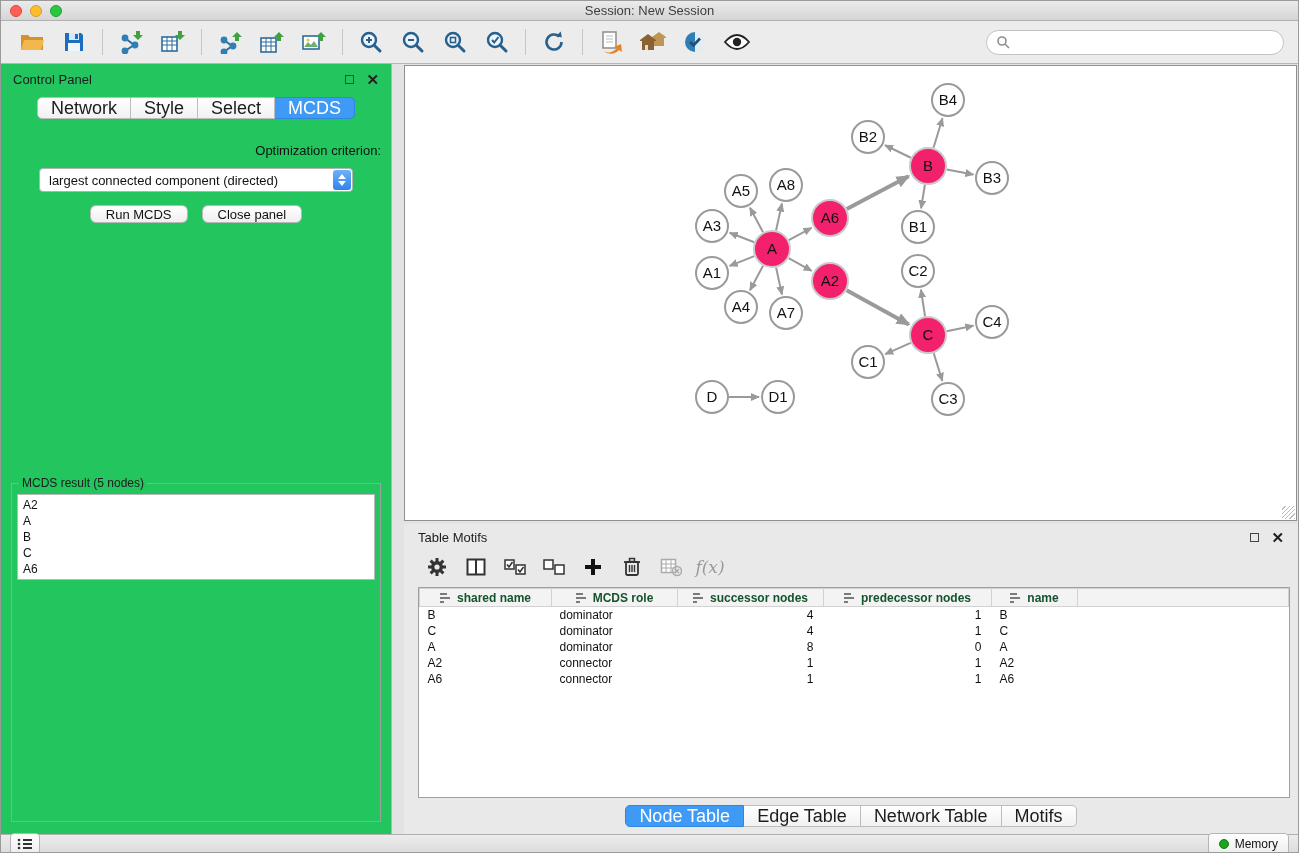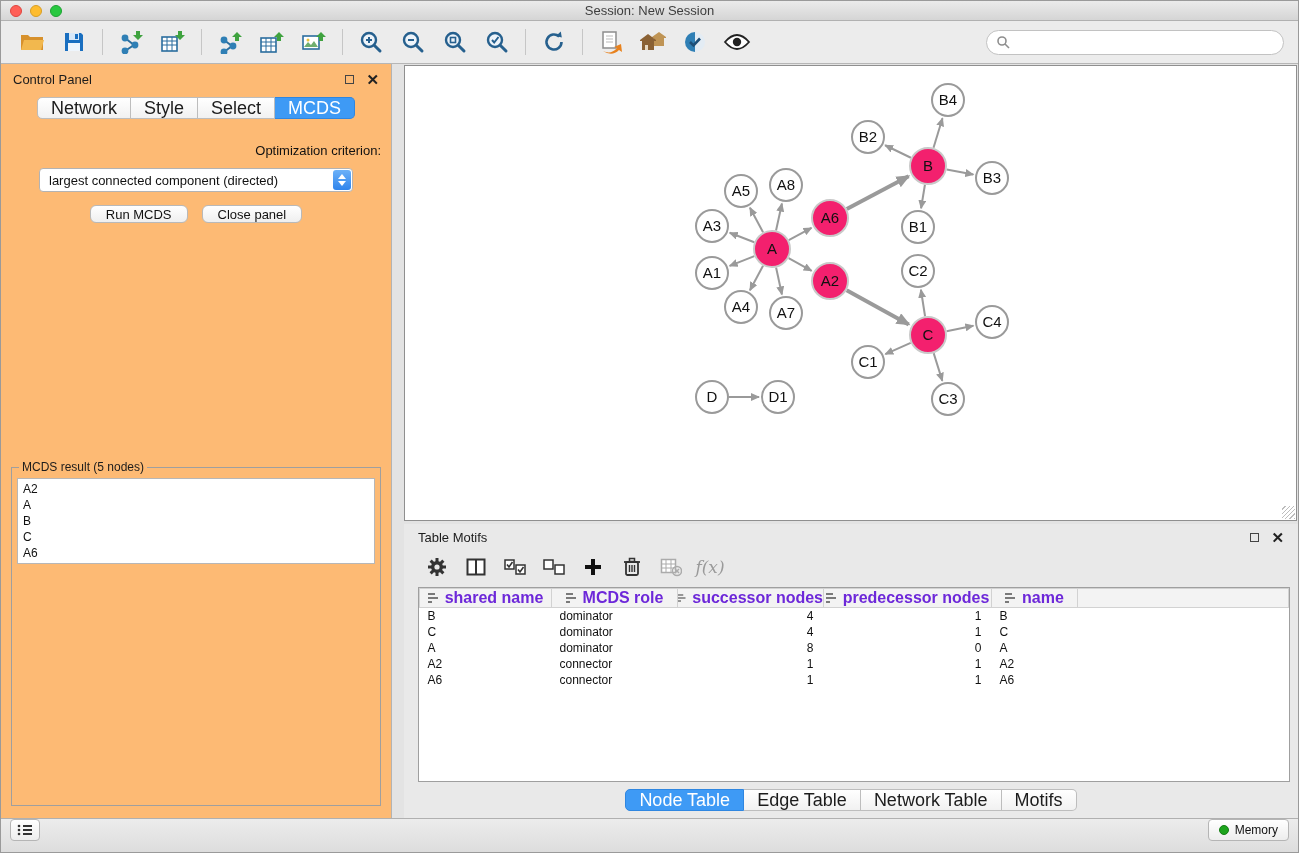--- a/index.html
+++ b/index.html
@@ -18,21 +18,21 @@
 
   
   .toolbar { height:43px; flex:none; display:flex; align-items:center; padding:0 10px; background:#ececec; border-bottom:1px solid #b6b6b6; }
   .tb-btn { width:42px; height:38px; background:transparent; border:none; display:flex; align-items:center; justify-content:center; cursor:pointer; }
   .tb-sep { width:1px; height:26px; background:#c6c6c6; margin:0 7px; flex:none; }
   .search-box { margin-left:auto; margin-right:4px; width:298px; height:25px; background:#fff; border:1px solid #c2c2c2; border-radius:13px; display:flex; align-items:center; padding:0 9px; gap:5px; }
   .search-box input { border:none; outline:none; flex:1; font-size:13px; background:transparent; font-family:"Liberation Sans",sans-serif; }
 
   
   .main { flex:1; display:flex; min-height:0; background:#e3e3e3; }
-  .control-panel { width:391px; flex:none; background:#fdba74; border-right:1px solid #b3b3b3; display:flex; flex-direction:column; padding:6px 10px 12px 10px; }
+  .control-panel { width:391px; flex:none; background:#22c55e; border-right:1px solid #b3b3b3; display:flex; flex-direction:column; padding:6px 10px 12px 10px; }
   .panel-header { display:flex; align-items:center; font-size:13px; color:#1c1c1c; padding:2px 2px 4px 2px; }
   .panel-header .spacer { flex:1; }
   .float-ic { width:9px; height:9px; border:1.5px solid #444; display:inline-block; margin-right:12px; cursor:pointer; }
   .close-x { font-size:15px; font-weight:bold; color:#222; cursor:pointer; line-height:1; }
 
   .tabs-row { display:flex; justify-content:center; margin:6px 0 2px 0; }
   .tab { font-size:18px; height:22px; line-height:20px; padding:0 13px; background:linear-gradient(#ffffff,#f1f1f1); border:1px solid #bdbdbd; border-left:none; color:#1c1c1c; cursor:pointer; }
   .tab:first-child { border-left:1px solid #bdbdbd; border-radius:5px 0 0 5px; }
   .tab:last-child { border-radius:0 5px 5px 0; }
   .tab.selected { background:#3e9af5; border-color:#2f86e0; color:#fff; }
@@ -61,28 +61,28 @@
   .grip { position:absolute; right:1px; bottom:1px; width:13px; height:13px; background:repeating-linear-gradient(135deg, transparent 0 2px, #bdbdbd 2px 3px); }
 
   .table-panel { flex:1; margin-top:3px; background:#e9e9e9; display:flex; flex-direction:column; min-height:0; }
   .tp-header { display:flex; align-items:center; font-size:13px; color:#1c1c1c; padding:6px 14px 2px 14px; }
   .tp-header .spacer { flex:1; }
   .table-toolbar { display:flex; align-items:center; gap:9px; padding:7px 6px 7px 18px; }
   .tt-btn { background:transparent; border:none; width:30px; height:26px; display:flex; align-items:center; justify-content:center; cursor:pointer; }
   .fx { font-family:"DejaVu Serif", serif; font-style:italic; font-size:17px; color:#9a9a9a; }
   .table-wrap { flex:1; margin:0 8px 0 14px; background:#fff; border:1px solid #9f9f9f; overflow:hidden; }
   table.data { border-collapse:collapse; width:100%; table-layout:fixed; }
-  table.data th { background:#f3f3f3; border:1px solid #d2d2d2; font-size:16px; font-weight:bold; color:#6d28d9; height:18px; padding:0 0; white-space:nowrap; overflow:hidden; }
+  table.data th { background:#f3f3f3; border:1px solid #d2d2d2; font-size:12px; font-weight:bold; color:#14532d; height:18px; padding:0 0; white-space:nowrap; overflow:hidden; }
   table.data th .th-inner { display:flex; align-items:center; justify-content:center; gap:6px; }
   table.data td { font-size:12px; color:#111; height:16px; padding:0 8px; white-space:nowrap; overflow:hidden; }
   table.data td.num { text-align:right; padding-right:10px; }
   .table-tabs { display:flex; justify-content:center; margin:7px 0 7px 0; }
 
   
-  .statusbar { height:34px; flex:none; background:linear-gradient(#ececec,#dddddd); border-top:1px solid #b0b0b0; display:flex; justify-content:space-between; padding:0 9px; }
+  .statusbar { height:18px; flex:none; background:linear-gradient(#ececec,#dddddd); border-top:1px solid #b0b0b0; display:flex; align-items:center; justify-content:space-between; padding:0 9px; }
   .sb-btn { width:30px; height:22px; border:1px solid #b5b5b5; border-radius:4px; background:linear-gradient(#ffffff,#ededed); display:flex; align-items:center; justify-content:center; cursor:pointer; }
   .memory-btn { height:22px; border:1px solid #b5b5b5; border-radius:4px; background:linear-gradient(#ffffff,#ededed); display:flex; align-items:center; gap:6px; padding:0 10px; font-size:12px; color:#111; cursor:pointer; font-family:"Liberation Sans",sans-serif; }
   .mem-dot { width:10px; height:10px; border-radius:50%; background:#1ca41c; border:1px solid #157d15; }
 </style>
 </head>
 <body>
 
 <div class="window">
 
   <div class="titlebar">

